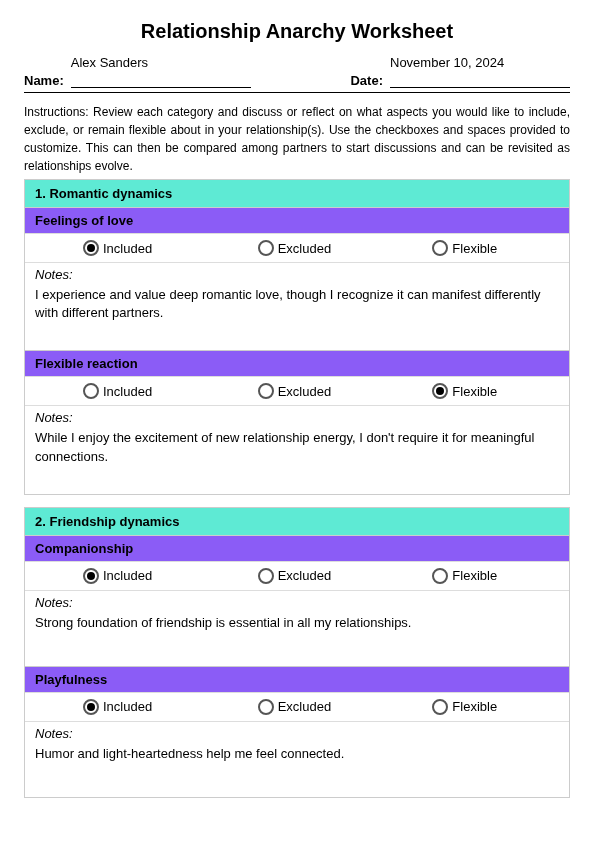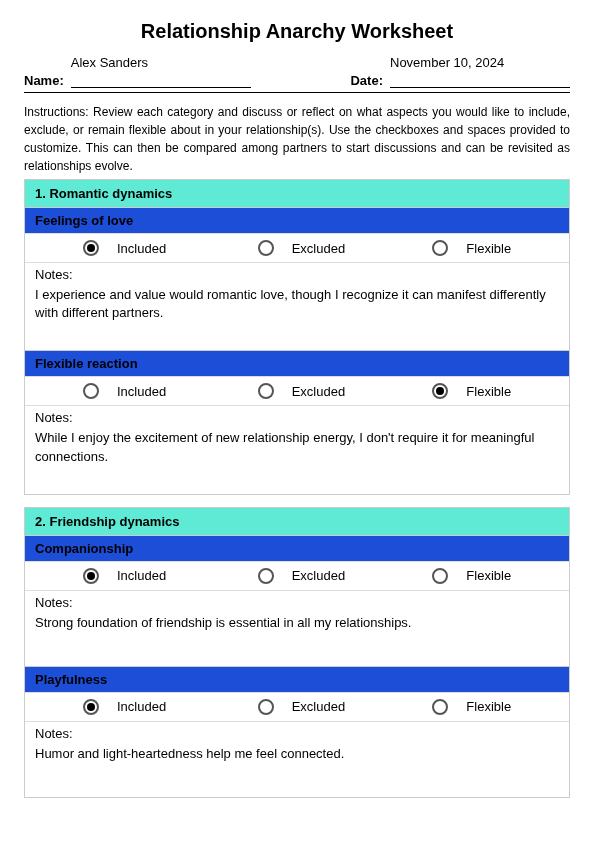--- a/index.html
+++ b/index.html
@@ -58,36 +58,36 @@
     .section-header {
       background: #5eead4;
       padding: 6px 10px;
       font-weight: bold;
       font-size: 13px;
     }
     .category {
       border-top: 1px solid #ccc;
     }
     .category-header {
-      background: #1d4ed8;
+      background: #8b5cf6;
       padding: 5px 10px;
       font-weight: bold;
       font-size: 13px;
     }
     .radio-row {
       display: flex;
       align-items: center;
       padding: 6px 10px;
       border-top: 1px solid #ddd;
       gap: 0;
     }
     .radio-option {
       display: flex;
       align-items: center;
-      gap: 18px;
+      gap: 4px;
       flex: 1;
       font-size: 13px;
       padding-left: 48px;
     }
     .radio-circle {
       width: 16px;
       height: 16px;
       border-radius: 50%;
       border: 2px solid #555;
       display: inline-flex;
@@ -99,20 +99,21 @@
       content: '';
       width: 8px;
       height: 8px;
       border-radius: 50%;
       background: #000;
     }
     .notes-row {
       padding: 4px 10px 0 10px;
       border-top: 1px solid #ddd;
       font-size: 13px;
+      font-style: italic;
     }
     .notes-label {
       font-size: 13px;
     }
     .notes-text {
       padding: 4px 10px 8px 10px;
       font-size: 13px;
       min-height: 36px;
       line-height: 1.4;
     }
@@ -151,21 +152,21 @@
           <div class="radio-option">
             <span class="radio-circle"></span>
             <span>Excluded</span>
           </div>
           <div class="radio-option">
             <span class="radio-circle"></span>
             <span>Flexible</span>
           </div>
         </div>
         <div class="notes-row"><span class="notes-label">Notes:</span></div>
-        <div class="notes-text">I experience and value would romantic love, though I recognize it can manifest differently with different partners.</div>
+        <div class="notes-text">I experience and value deep romantic love, though I recognize it can manifest differently with different partners.</div>
         <div class="notes-extra-space"></div>
       </div>
       <div class="category">
         <div class="category-header">Flexible reaction</div>
         <div class="radio-row">
           <div class="radio-option">
             <span class="radio-circle"></span>
             <span>Included</span>
           </div>
           <div class="radio-option">

